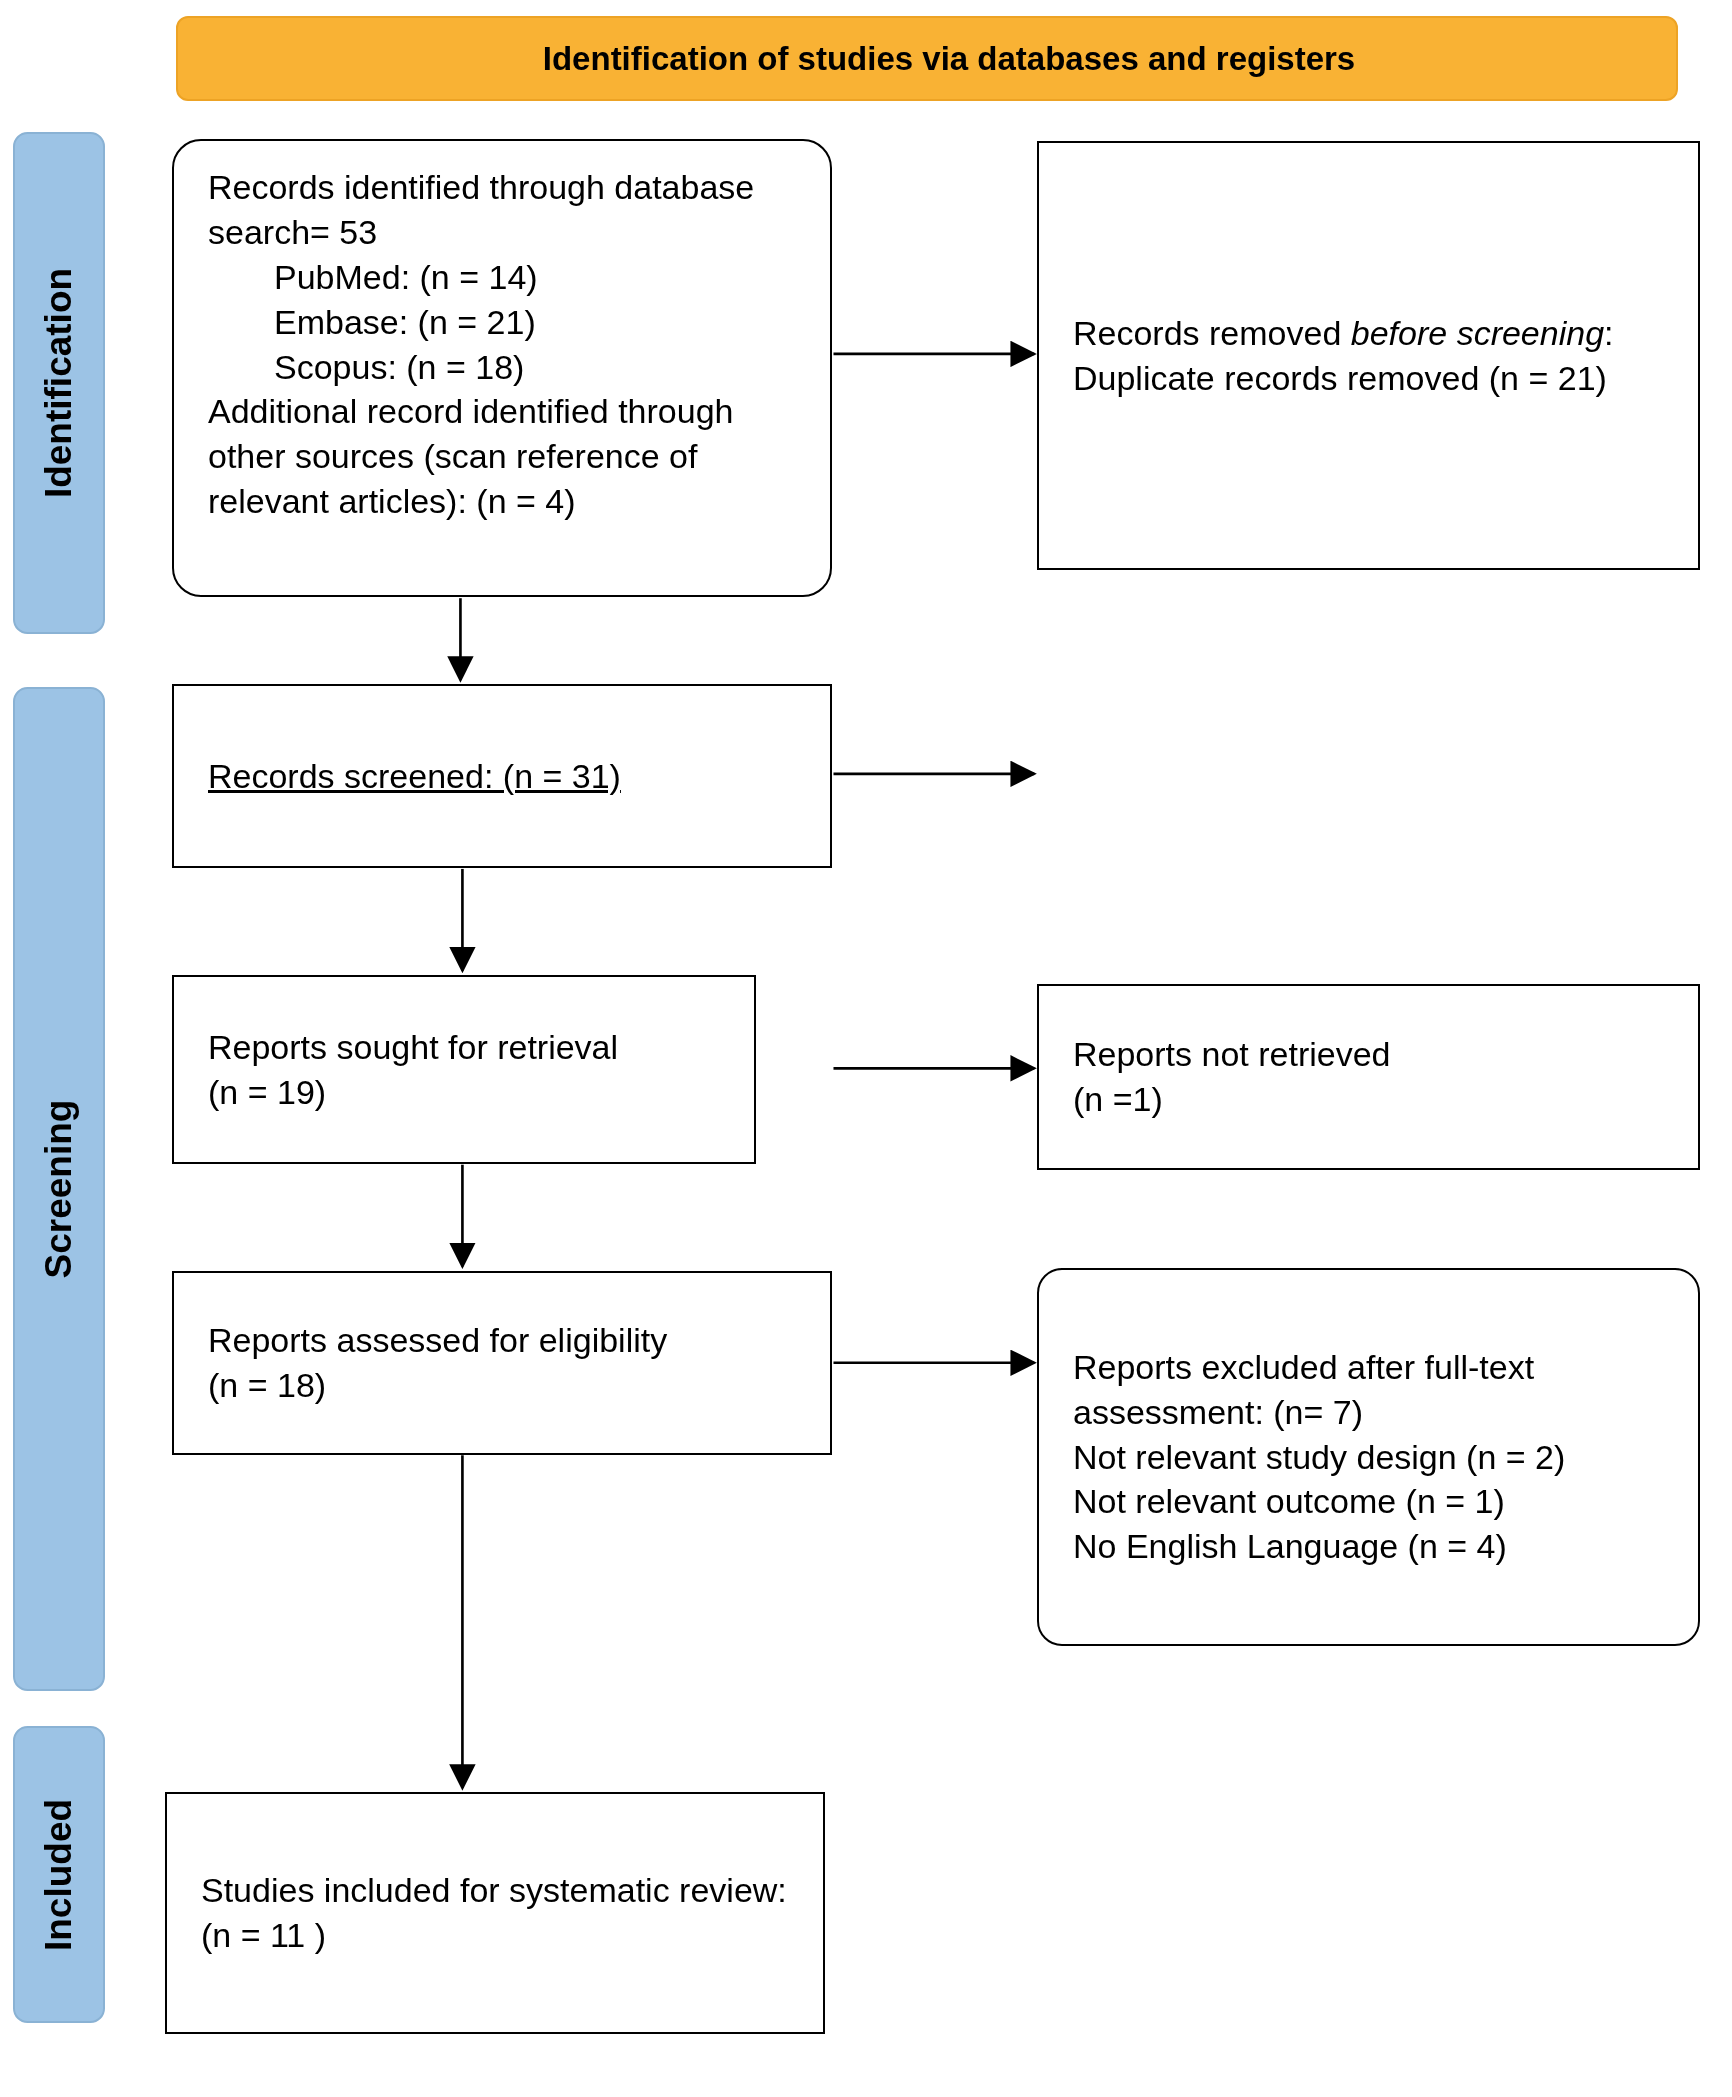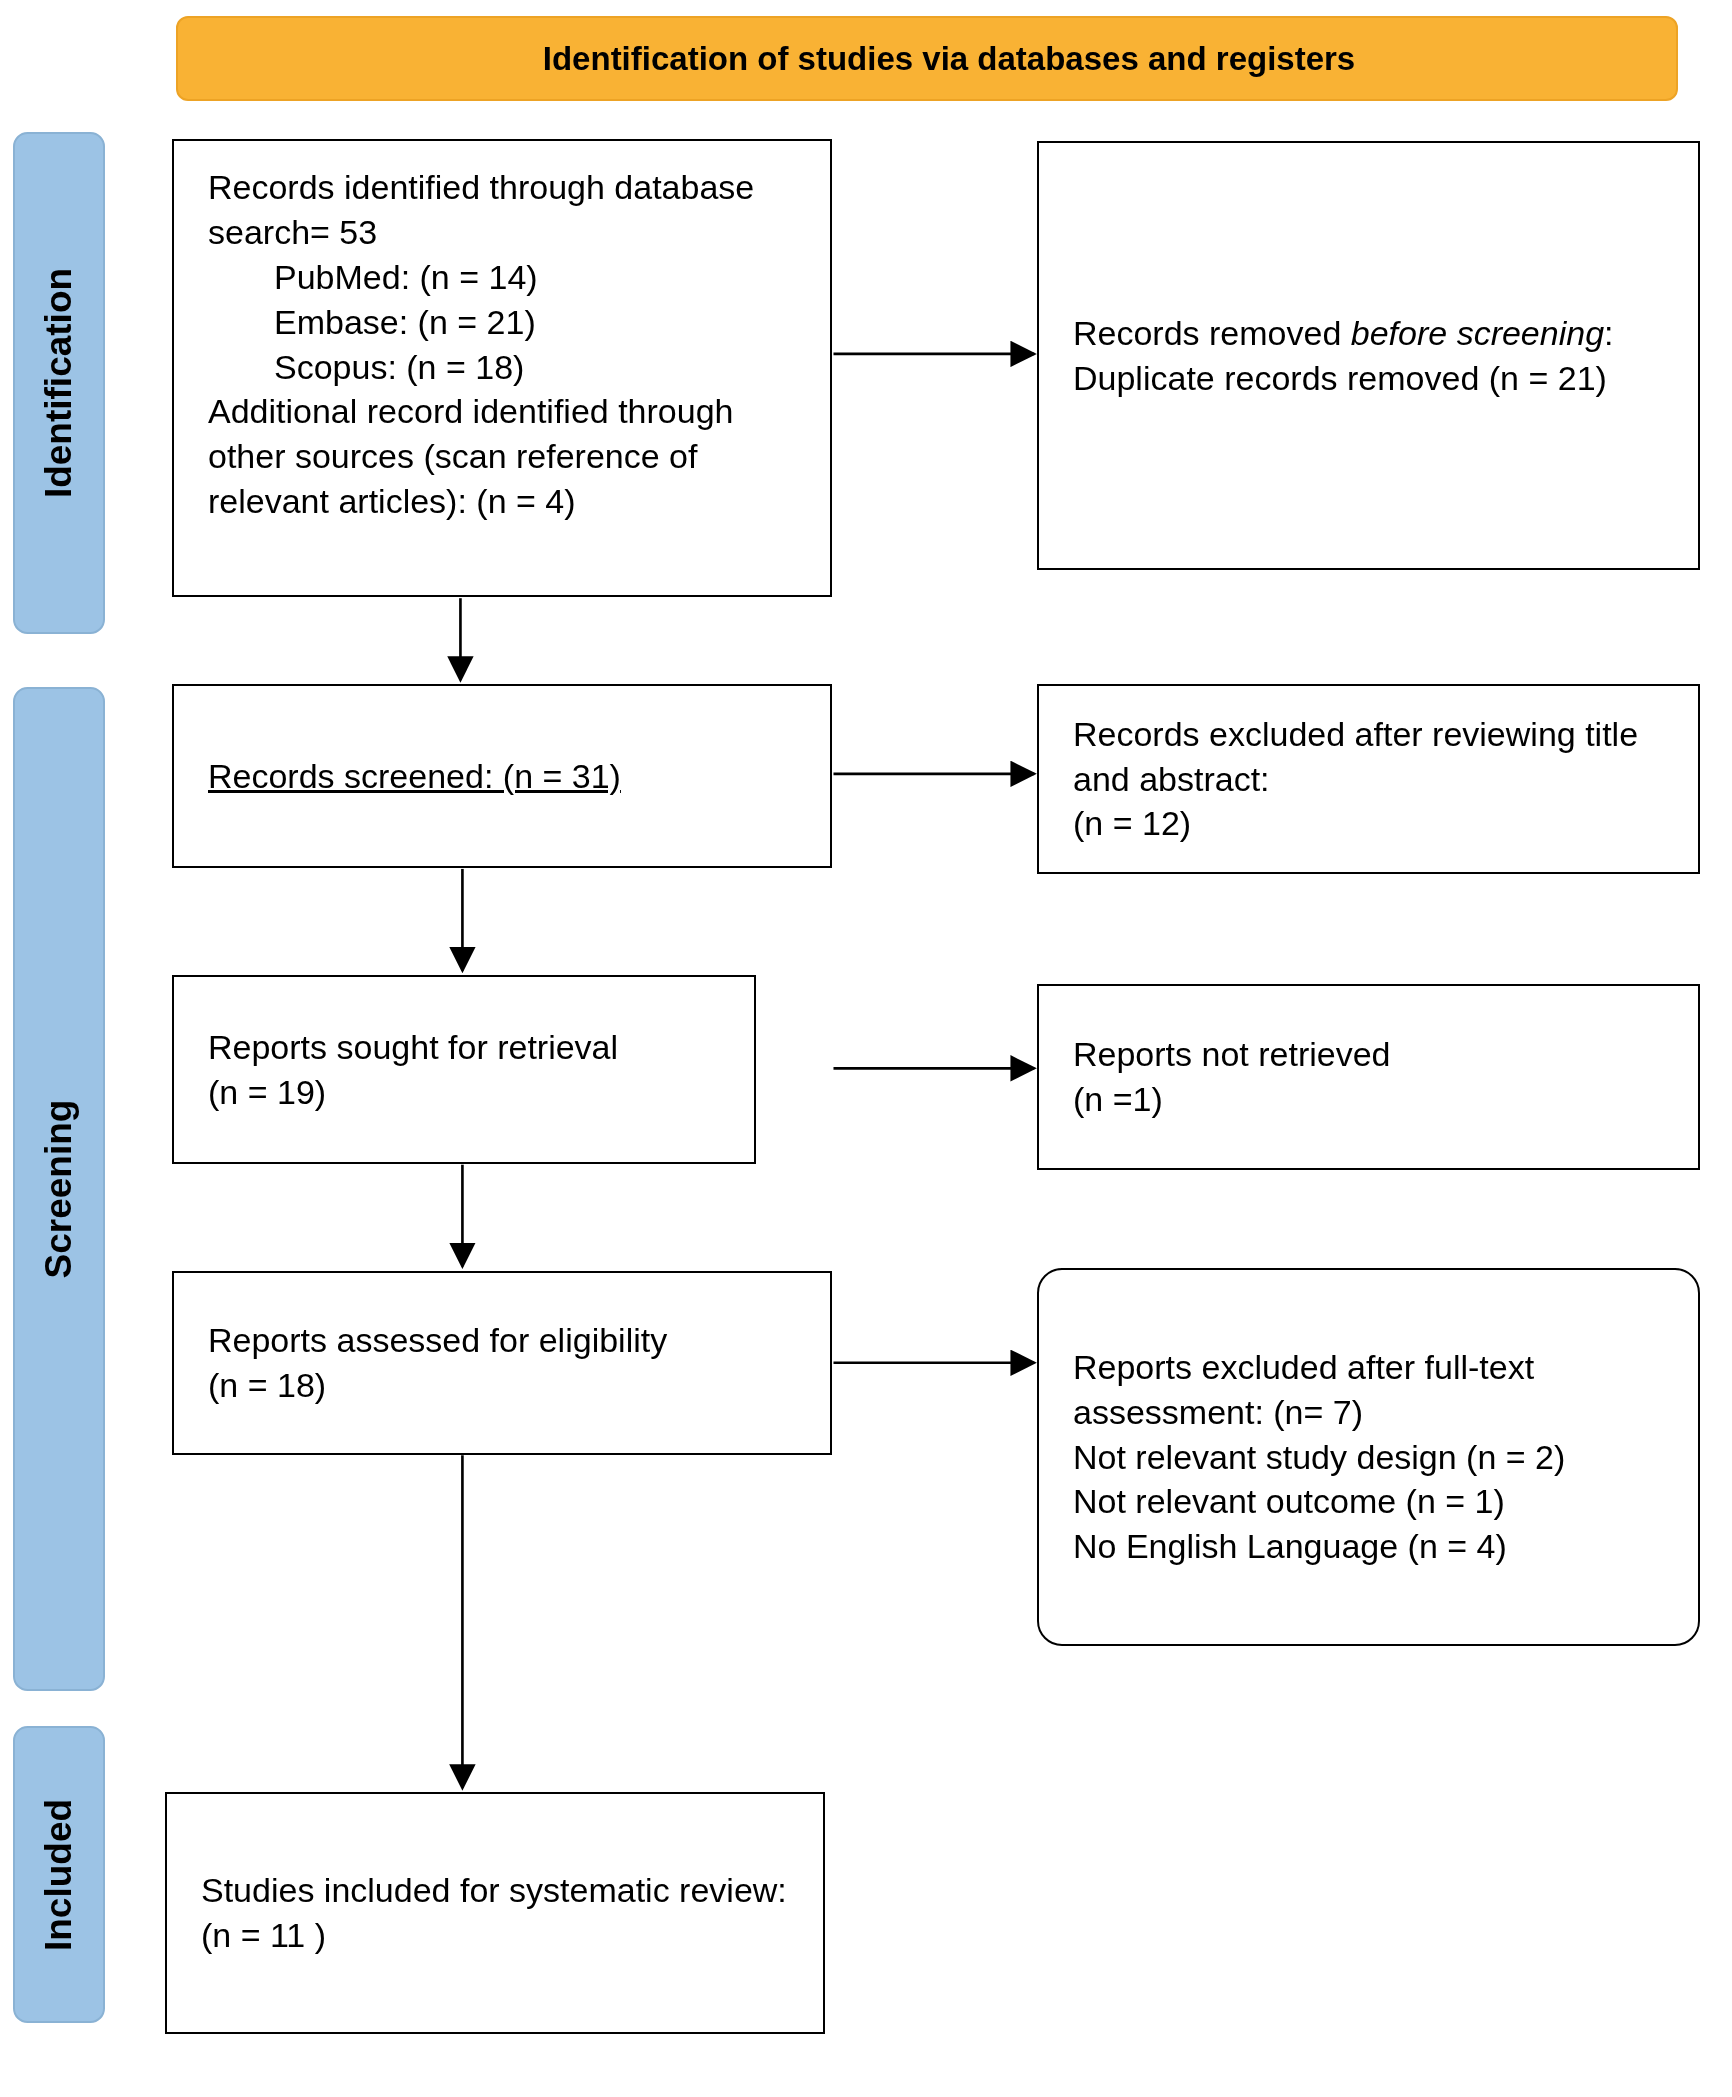--- a/index.html
+++ b/index.html
@@ -58,21 +58,21 @@
     border: 2px solid #000000;
     font-size: 34px;
     line-height: 1.32;
     padding: 0 28px 0 34px;
   }
   .box.center-v {
     display: flex; flex-direction: column; justify-content: center;
   }
   .indent { padding-left: 66px; }
 
-  #box-identified   { left: 172px;  top: 139px;  width: 660px; height: 458px; padding-top: 24px; }
+  #box-identified   { left: 172px;  top: 139px;  width: 660px; height: 458px; padding-top: 24px; border-radius: 29px; }
   #box-screened     { left: 172px;  top: 684px; width: 660px; height: 184px; text-decoration: underline; }
   #box-sought       { left: 172px;  top: 975px; width: 584px; height: 189px; }
   #box-assessed     { left: 172px;  top: 1271px; width: 660px; height: 184px; }
   #box-included     { left: 165px;  top: 1792px; width: 660px; height: 242px; }
 
   #rbox-removed       { left: 1037px; top: 141px;  width: 663px; height: 429px; }
   #rbox-excluded-ta   { left: 1037px; top: 684px; width: 663px; height: 190px; }
   #rbox-not-retrieved { left: 1037px; top: 984px; width: 663px; height: 186px; }
   #rbox-excluded-ft   { left: 1037px; top: 1268px; width: 663px; height: 378px; border-radius: 25px; }
 </style>
@@ -137,24 +137,20 @@
     <div>Studies included for systematic review: (n = 11 )</div>
   </div>
 
   <div class="box center-v" id="rbox-removed">
     <div>
       <span>Records removed </span><em>before screening</em><span>:</span>
     </div>
     <div>Duplicate records removed (n = 21)</div>
   </div>
 
-  <div class="box center-v" id="rbox-excluded-ta">
-    <div>Records excluded after reviewing title and abstract:</div>
-    <div>(n = 12)</div>
-  </div>
 
   <div class="box center-v" id="rbox-not-retrieved">
     <div>Reports not retrieved</div>
     <div>(n =1)</div>
   </div>
 
   <div class="box center-v" id="rbox-excluded-ft">
     <div>Reports excluded after full-text assessment: (n= 7)</div>
     <div>Not relevant study design (n = 2)</div>
     <div>Not relevant outcome (n = 1)</div>

